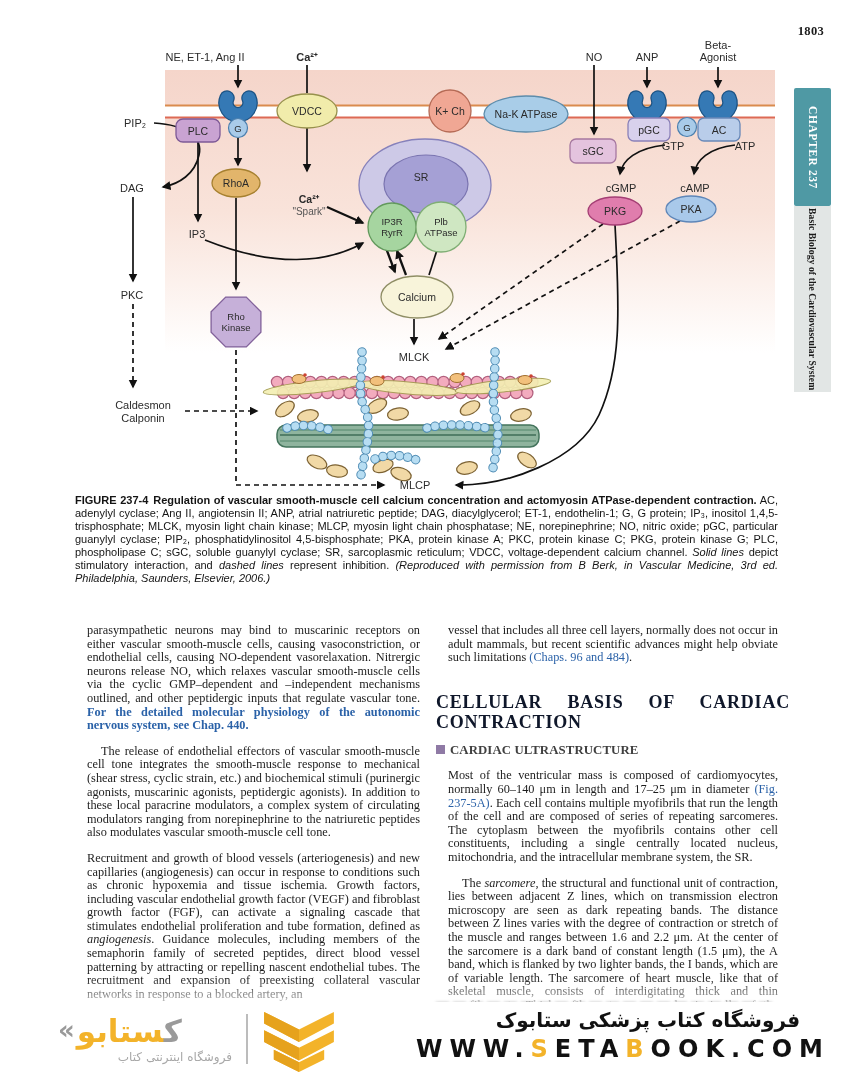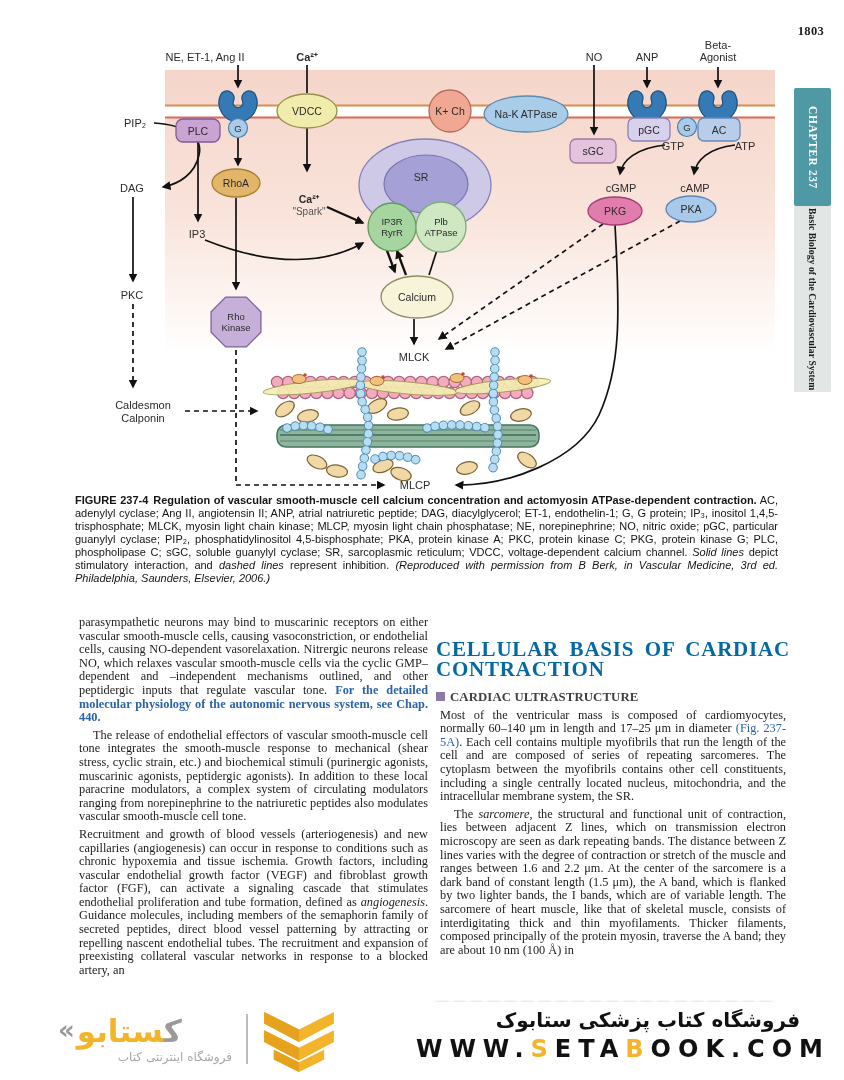--- a/index.html
+++ b/index.html
@@ -23,27 +23,27 @@
   .ln{stroke:#111;stroke-width:1.7;fill:none;}
   .ln.thick{stroke-width:2.3;}
   .ln.dash{stroke-dasharray:5 4;}
   
   .caption{position:absolute;left:75px;top:494px;width:703px;font-family:"Liberation Sans",sans-serif;
            font-size:11px;line-height:13px;color:#141414;text-align:justify;}
   .cap-b{font-weight:bold;}
   .cap-fig{font-weight:bold;margin-right:5px;}
   
   .col{position:absolute;width:357px;font-size:12.3px;line-height:13.6px;text-align:justify;}
-  .col p{margin:4px;}
+  .col p{margin:12px;}
   .col p.ind{text-indent:14px;}
   .bluebold{color:#2b62a8;font-weight:bold;}
   .blue{color:#2b62a8;}
   .subhead{margin:9px 0 2px 0;font-size:12.8px;font-weight:bold;color:#404040;letter-spacing:.1px;}
   .sq{display:inline-block;width:9px;height:9px;background:#8f7aa5;margin-right:5px;}
-  .bighead{margin:27px 0 12px 0;font-size:21px;line-height:20px;font-weight:bold;color:#0369a1;letter-spacing:.8px;}
+  .bighead{margin:27px 0 12px 0;font-size:18px;line-height:20px;font-weight:bold;color:#0f172a;letter-spacing:.8px;}
   
   .fade{position:absolute;left:0;top:978px;width:844px;height:58px;
         background:linear-gradient(to bottom,rgba(255,255,255,0) 0%,#fff 60%);pointer-events:none;}
   .stub{position:absolute;height:8px;opacity:.38;filter:blur(1.6px);
         background:repeating-linear-gradient(90deg,#666 0 13px,transparent 13px 17px);}
   
   .footer{position:absolute;left:0;top:1002px;width:844px;height:78px;background:#fff;
           font-family:"DejaVu Sans",sans-serif;}
   .logo{position:absolute;left:58px;top:8px;display:flex;align-items:flex-start;}
   .lg-chev{color:#9a9a9a;font-size:26px;font-weight:bold;line-height:40px;margin-right:2px;}
@@ -296,20 +296,21 @@
     <span class="cap-fig">FIGURE 237-4</span><span class="cap-b">Regulation of vascular smooth-muscle cell calcium concentration and actomyosin ATPase-dependent contraction.</span><span> AC, adenylyl cyclase; Ang II, angiotensin II; ANP, atrial natriuretic peptide; DAG, diacylglycerol; ET-1, endothelin-1; G, G protein; IP₃, inositol 1,4,5-trisphosphate; MLCK, myosin light chain kinase; MLCP, myosin light chain phosphatase; NE, norepinephrine; NO, nitric oxide; pGC, particular guanylyl cyclase; PIP₂, phosphatidylinositol 4,5-bisphosphate; PKA, protein kinase A; PKC, protein kinase C; PKG, protein kinase G; PLC, phospholipase C; sGC, soluble guanylyl cyclase; SR, sarcoplasmic reticulum; VDCC, voltage-dependent calcium channel. </span><i>Solid lines</i><span> depict stimulatory interaction, and </span><i>dashed lines</i><span> represent inhibition. </span><i>(Reproduced with permission from B Berk, in Vascular Medicine, 3rd ed. Philadelphia, Saunders, Elsevier, 2006.)</i>
   </div>
 
   <div class="col" style="left:75px;top:612px;">
     <p><span>parasympathetic neurons may bind to muscarinic receptors on either vascular smooth-muscle cells, causing vasoconstriction, or endothelial cells, causing NO-dependent vasorelaxation. Nitrergic neurons release NO, which relaxes vascular smooth-muscle cells via the cyclic GMP–dependent and –independent mechanisms outlined, and other peptidergic inputs that regulate vascular tone. </span><span class="bluebold">For the detailed molecular physiology of the autonomic nervous system, see Chap. 440.</span></p>
     <p class="ind"><span>The release of endothelial effectors of vascular smooth-muscle cell tone integrates the smooth-muscle response to mechanical (shear stress, cyclic strain, etc.) and biochemical stimuli (purinergic agonists, muscarinic agonists, peptidergic agonists). In addition to these local paracrine modulators, a complex system of circulating modulators ranging from norepinephrine to the natriuretic peptides also modulates vascular smooth-muscle cell tone.</span></p>
     <p><span>Recruitment and growth of blood vessels (arteriogenesis) and new capillaries (angiogenesis) can occur in response to conditions such as chronic hypoxemia and tissue ischemia. Growth factors, including vascular endothelial growth factor (VEGF) and fibroblast growth factor (FGF), can activate a signaling cascade that stimulates endothelial proliferation and tube formation, defined as </span><i>angiogenesis</i><span>. Guidance molecules, including members of the semaphorin family of secreted peptides, direct blood vessel patterning by attracting or repelling nascent endothelial tubes. The recruitment and expansion of preexisting collateral vascular networks in response to a blocked artery, an</span></p>
   </div>
 
   <div class="col" style="left:436px;top:612px;width:354px;">
+    <p><span>vessel that includes all three cell layers, normally does not occur in adult mammals, but recent scientific advances might help obviate such limitations </span><span class="blue">(Chaps. 96 and 484)</span><span>.</span></p>
     <h2 class="bighead">CELLULAR BASIS OF CARDIAC CONTRACTION</h2>
     <h3 class="subhead" style="margin-top:0;"><span class="sq"></span><span>CARDIAC ULTRASTRUCTURE</span></h3>
     <p><span>Most of the ventricular mass is composed of cardiomyocytes, normally 60–140 μm in length and 17–25 μm in diameter </span><span class="blue">(Fig. 237-5A)</span><span>. Each cell contains multiple myofibrils that run the length of the cell and are composed of series of repeating sarcomeres. The cytoplasm between the myofibrils contains other cell constituents, including a single centrally located nucleus, mitochondria, and the intracellular membrane system, the SR.</span></p>
     <p class="ind"><span>The </span><i>sarcomere</i><span>, the structural and functional unit of contraction, lies between adjacent Z lines, which on transmission electron microscopy are seen as dark repeating bands. The distance between Z lines varies with the degree of contraction or stretch of the muscle and ranges between 1.6 and 2.2 μm. At the center of the sarcomere is a dark band of constant length (1.5 μm), the A band, which is flanked by two lighter bands, the I bands, which are of variable length. The sarcomere of heart muscle, like that of skeletal muscle, consists of interdigitating thick and thin myofilaments. Thicker filaments, composed principally of the protein myosin, traverse the A band; they are about 10 nm (100 Å) in</span></p>
   </div>
 
   <div class="fade"></div>
   <div class="stub" style="left:75px;top:1006px;width:356px;"></div>
   <div class="stub" style="left:436px;top:1002px;width:340px;"></div>
 

